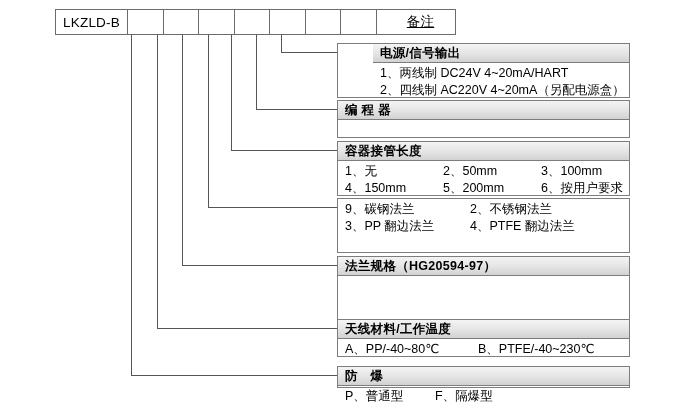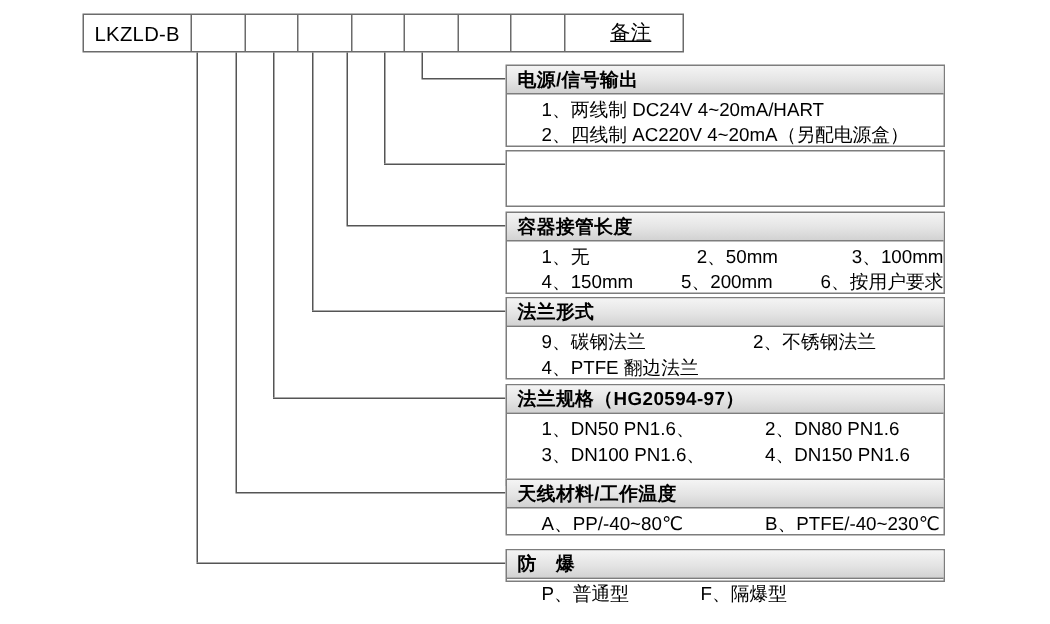--- a/index.html
+++ b/index.html
@@ -85,21 +85,20 @@
   .opt-row {
     display: flex;
     align-items: center;
     font-size: 12.5px;
     line-height: 17px;
     color: #000;
     white-space: nowrap;
   }
   .opt {
     display: inline-block;
-    margin-left: 16px;
   }
   
   .cols-3 .opt { width: 98px; }
   .cols-2-flange .opt { width: 125px; }
   .cols-2-spec .opt { width: 133px; }
   .cols-2-temp .opt { width: 133px; }
   .cols-2-prog .opt { width: 72px; }
   .cols-2-ex .opt { width: 90px; }
   .opt.last { width: auto; }
   .opt.full { width: auto; }
@@ -135,76 +134,67 @@
 
   <div class="vline" style="left:231px; top:35px; height:115px;"></div>
   <div class="hline" style="left:231px; top:150px; width:106px;"></div>
 
   <div class="vline" style="left:256px; top:35px; height:74px;"></div>
   <div class="hline" style="left:256px; top:109px; width:81px;"></div>
 
   <div class="vline" style="left:281px; top:35px; height:17px;"></div>
   <div class="hline" style="left:281px; top:52px; width:56px;"></div>
 
-  <div class="block" style="top:43px; height:55px;">
+  <div class="block" style="top:43px; height:55px;padding-left:35px;">
     <div class="block-header">电源/信号输出</div>
     <div class="block-body">
       <div class="opt-row">
         <span class="opt full">1、两线制  DC24V 4~20mA/HART</span>
       </div>
       <div class="opt-row">
         <span class="opt full">2、四线制 AC220V 4~20mA（另配电源盒）</span>
       </div>
     </div>
   </div>
 
   <div class="block cols-2-prog" style="top:100px; height:38px;">
+    <div class="block-header">编 程 器</div>
   </div>
 
   <div class="block cols-3" style="top:141px; height:55px;">
     <div class="block-header">容器接管长度</div>
     <div class="block-body">
       <div class="opt-row">
         <span class="opt">1、无</span>
         <span class="opt">2、50mm</span>
         <span class="opt last">3、100mm</span>
       </div>
       <div class="opt-row">
         <span class="opt">4、150mm</span>
         <span class="opt">5、200mm</span>
         <span class="opt last">6、按用户要求</span>
       </div>
     </div>
   </div>
 
   <div class="block cols-2-flange" style="top:198px; height:55px;">
-    <div class="block-header">法兰形式</div>
     <div class="block-body">
       <div class="opt-row">
         <span class="opt">9、碳钢法兰</span>
         <span class="opt last">2、不锈钢法兰</span>
       </div>
       <div class="opt-row">
+        <span class="opt">3、PP 翻边法兰</span>
         <span class="opt last">4、PTFE 翻边法兰</span>
       </div>
     </div>
   </div>
 
   <div class="block cols-2-spec" style="top:256px; height:68px;">
     <div class="block-header">法兰规格（HG20594-97）</div>
-    <div class="block-body">
-      <div class="opt-row">
-        <span class="opt">1、DN50 PN1.6、</span>
-        <span class="opt last">2、DN80 PN1.6</span>
-      </div>
-      <div class="opt-row">
-        <span class="opt">3、DN100 PN1.6、</span>
-        <span class="opt last">4、DN150 PN1.6</span>
-      </div>
-    </div>
   </div>
 
   <div class="block cols-2-temp" style="top:319px; height:38px;">
     <div class="block-header">天线材料/工作温度</div>
     <div class="block-body">
       <div class="opt-row">
         <span class="opt">A、PP/-40~80℃</span>
         <span class="opt last">B、PTFE/-40~230℃</span>
       </div>
     </div>

